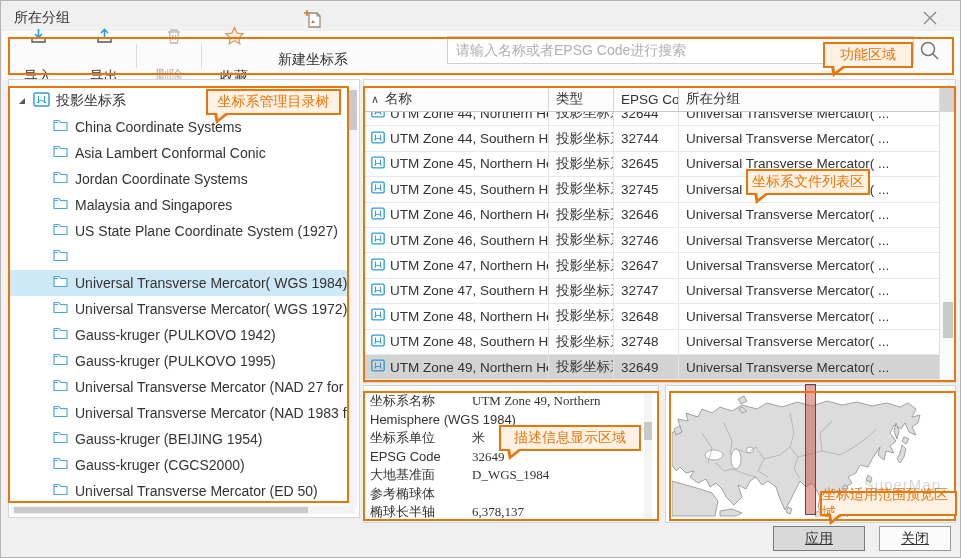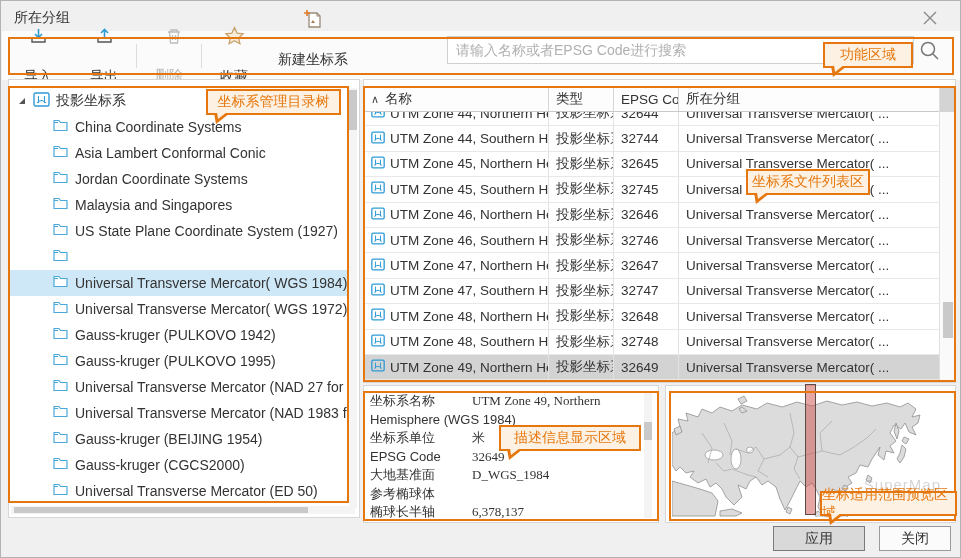--- a/index.html
+++ b/index.html
@@ -65,21 +65,21 @@
   .info-wrap { white-space:nowrap; }
   .info-vscroll { right:6px; top:6px; width:8px; height:126px; }
   .info-vthumb { left:0; top:30px; width:8px; height:18px; }
 
   
   .map-canvas { position:absolute; left:6px; top:7px; width:281px; height:124px; background:#fff; overflow:visible; }
   .map-strip { position:absolute; left:133px; top:-9px; width:11px; height:131px; background:rgba(205,78,72,0.5); border:1px solid #5d4a47; z-index:5; }
   .map-watermark { position:absolute; right:12px; bottom:24px; font-size:15px; color:rgba(150,150,150,0.4); letter-spacing:1px; z-index:2; }
 
   
-  .btn { position:absolute; top:525px; height:25px; font-size:14px; color:#333; display:flex; align-items:center; justify-content:center; cursor:pointer; }
+  .btn { position:absolute; top:525px; height:25px; font-size:14px; color:#333; display:flex; align-items:center; justify-content:center; cursor:pointer;text-decoration:underline; }
   .btn-apply { left:772px; width:92px; background:#d9d9d9; border:1px solid #7a7a7a; }
   .btn-close { left:878px; width:72px; background:#fbfbfb; border:1px solid #9a9a9a; }
 
   
   .ann-rect { position:absolute; border:2px solid #e5770e; pointer-events:none; z-index:6; }
   .ann-toolbar { left:7px;  top:36px; width:946px; height:38px; }
   .ann-tree    { left:7px;  top:85px; width:341px; height:417px; }
   .ann-table   { left:362px; top:85px; width:593px; height:296px; }
   .ann-info    { left:362px; top:390px; width:296px; height:130px; }
   .ann-map     { left:668px; top:390px; width:287px; height:130px; }

